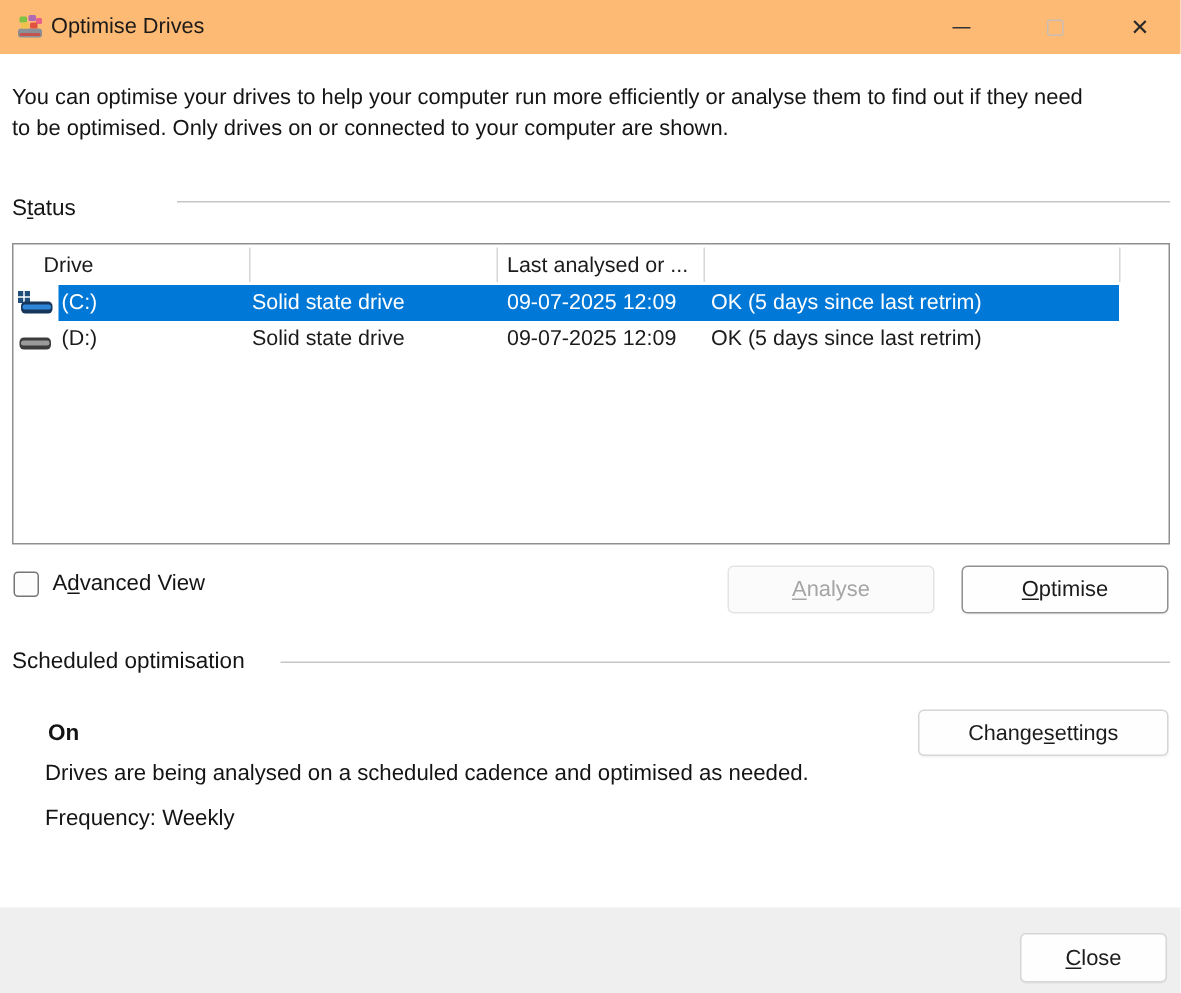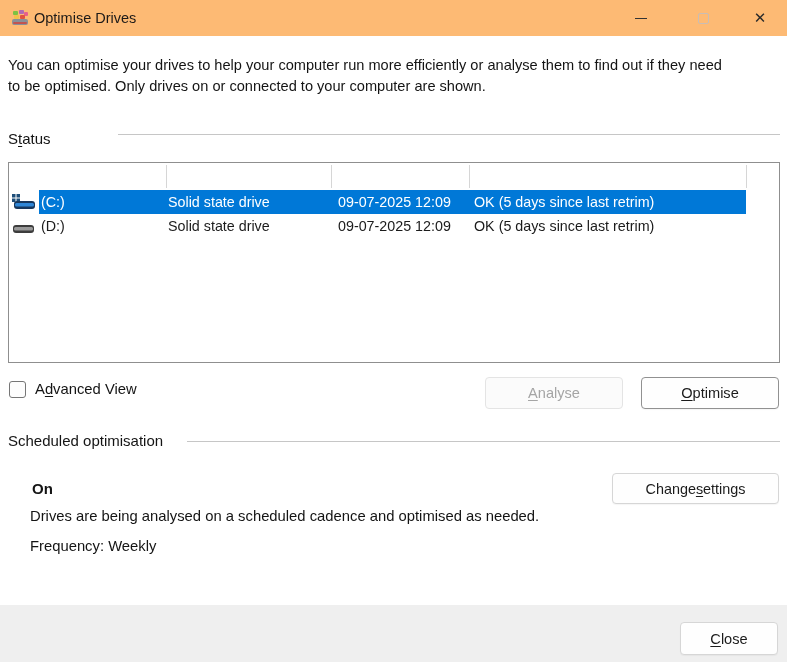--- a/index.html
+++ b/index.html
@@ -137,20 +137,22 @@
       </div>
   </div>
 
   <div class="description">You can optimise your drives to help your computer run more efficiently or analyse them to find out if they need to be optimised. Only drives on or connected to your computer are shown.</div>
 
   <div class="section-label status-label">S<u>t</u>atus</div>
   <div class="section-rule status-rule"></div>
 
   <div class="drive-table">
     <div class="tbl-header">
+      <span class="hcell h-drive">Drive</span>
+      <span class="hcell h-last">Last analysed or ...</span>
       <span class="hsep hsep1"></span>
       <span class="hsep hsep2"></span>
       <span class="hsep hsep3"></span>
       <span class="hsep hsep4"></span>
     </div>
 
     <div class="tbl-row selected">
       <div class="row-highlight"></div>
       <span class="drive-icon">
         <svg width="24" height="16" viewBox="0 0 24 16">

